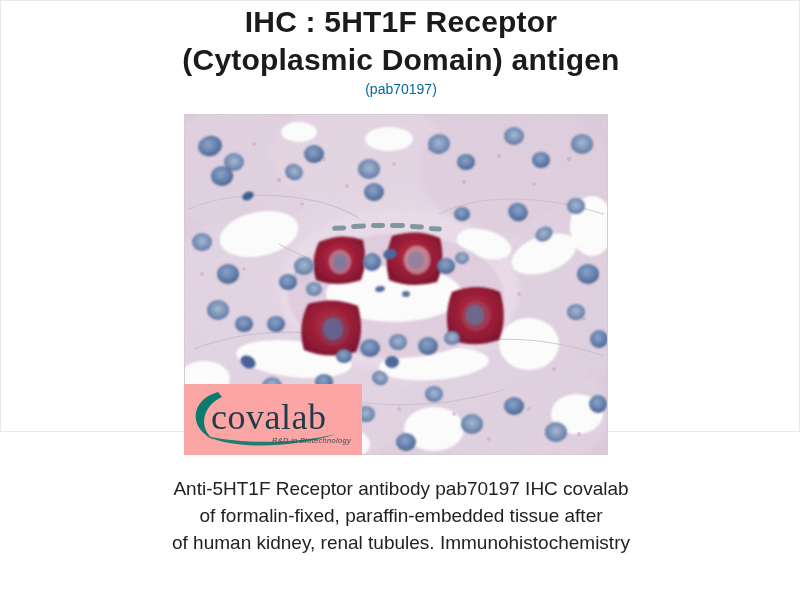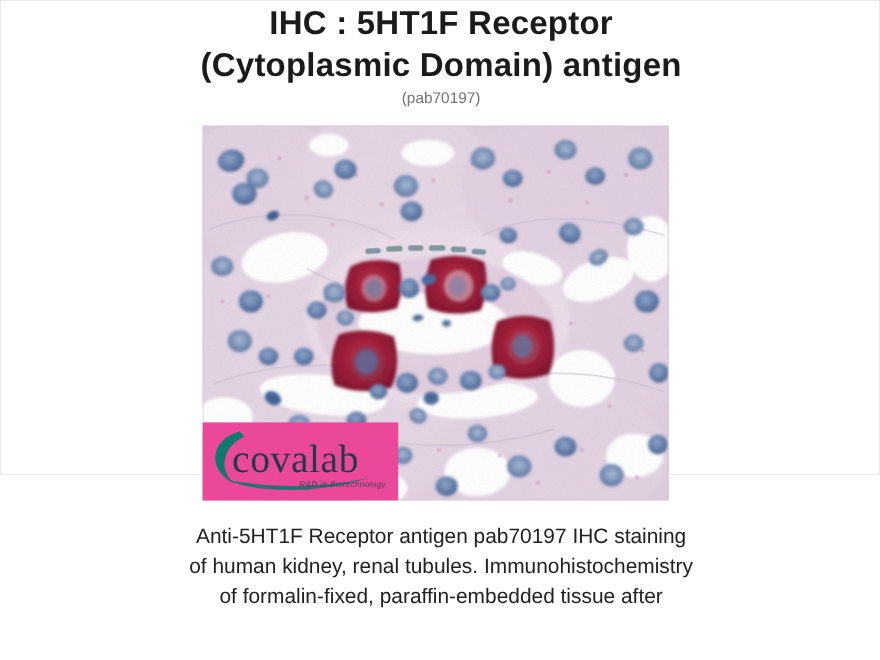--- a/index.html
+++ b/index.html
@@ -34,21 +34,21 @@
     font-size: 30px;
     font-weight: bold;
     color: #1b1b1b;
     line-height: 38px;
     letter-spacing: 0.2px;
     white-space: nowrap;
   }
   .subtitle-line {
     font-size: 14px;
     font-weight: normal;
-    color: #737373;
+    color: #0369a1;
     line-height: 18px;
     margin-top: 1px;
   }
 
   
   .micrograph {
     position: absolute;
     left: 183px;
     top: 113px;
     width: 424px;
@@ -58,21 +58,21 @@
   }
   .micrograph svg { display: block; width: 100%; height: 100%; }
 
   
   .logo-box {
     position: absolute;
     left: 183px;
     top: 383px;
     width: 178px;
     height: 71px;
-    background: #ec4899;
+    background: #fca5a5;
     overflow: hidden;
   }
   .logo-box svg { display: block; width: 100%; height: 100%; }
 
   
   .caption {
     position: absolute;
     left: 60px;
     top: 474px;
     width: 680px;
@@ -312,18 +312,18 @@
     <svg viewBox="0 0 178 71">
 
       <path d="M34 8 C6 16, 4 44, 30 56 C14 44, 18 22, 38 13 Z" fill="#0c7a6e"></path>
       <path d="M22 52 C52 66, 110 64, 152 50 C112 60, 58 60, 22 52 Z" fill="#0c7a6e" opacity="0.92"></path>
       <text x="27" y="45" font-family="'Liberation Serif', serif" font-size="36" fill="#1f3c4a" letter-spacing="0.5">covalab</text>
       <text x="88" y="59" font-family="'Liberation Sans', sans-serif" font-size="7.5" font-style="italic" fill="#3a4a52" letter-spacing="0.3">R&amp;D in Biotechnology</text>
     </svg>
   </div>
 
   <div class="caption">
-    <div class="caption-line">Anti-5HT1F Receptor antigen pab70197 IHC staining</div>
+    <div class="caption-line">Anti-5HT1F Receptor antibody pab70197 IHC covalab</div>
+    <div class="caption-line">of formalin-fixed, paraffin-embedded tissue after</div>
     <div class="caption-line">of human kidney, renal tubules. Immunohistochemistry</div>
-    <div class="caption-line">of formalin-fixed, paraffin-embedded tissue after</div>
   </div>
 
 </div>
 
 </body></html>

